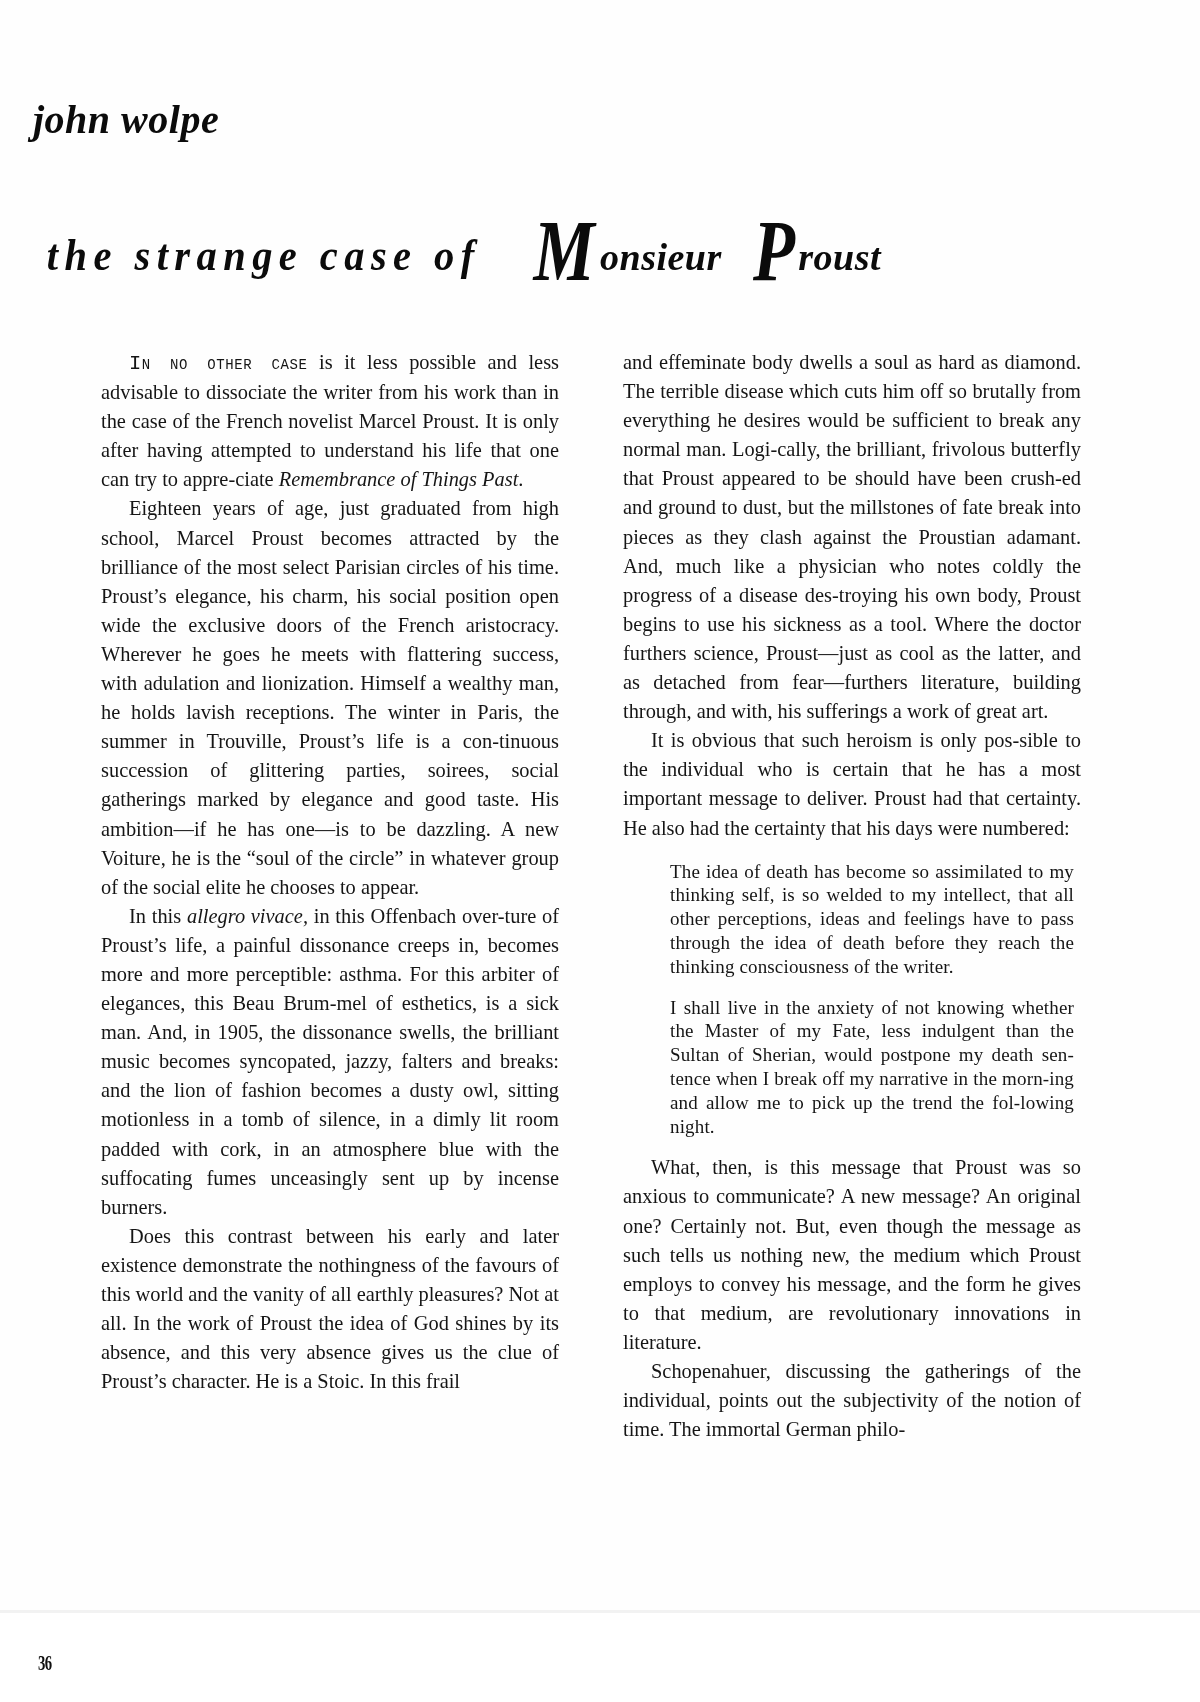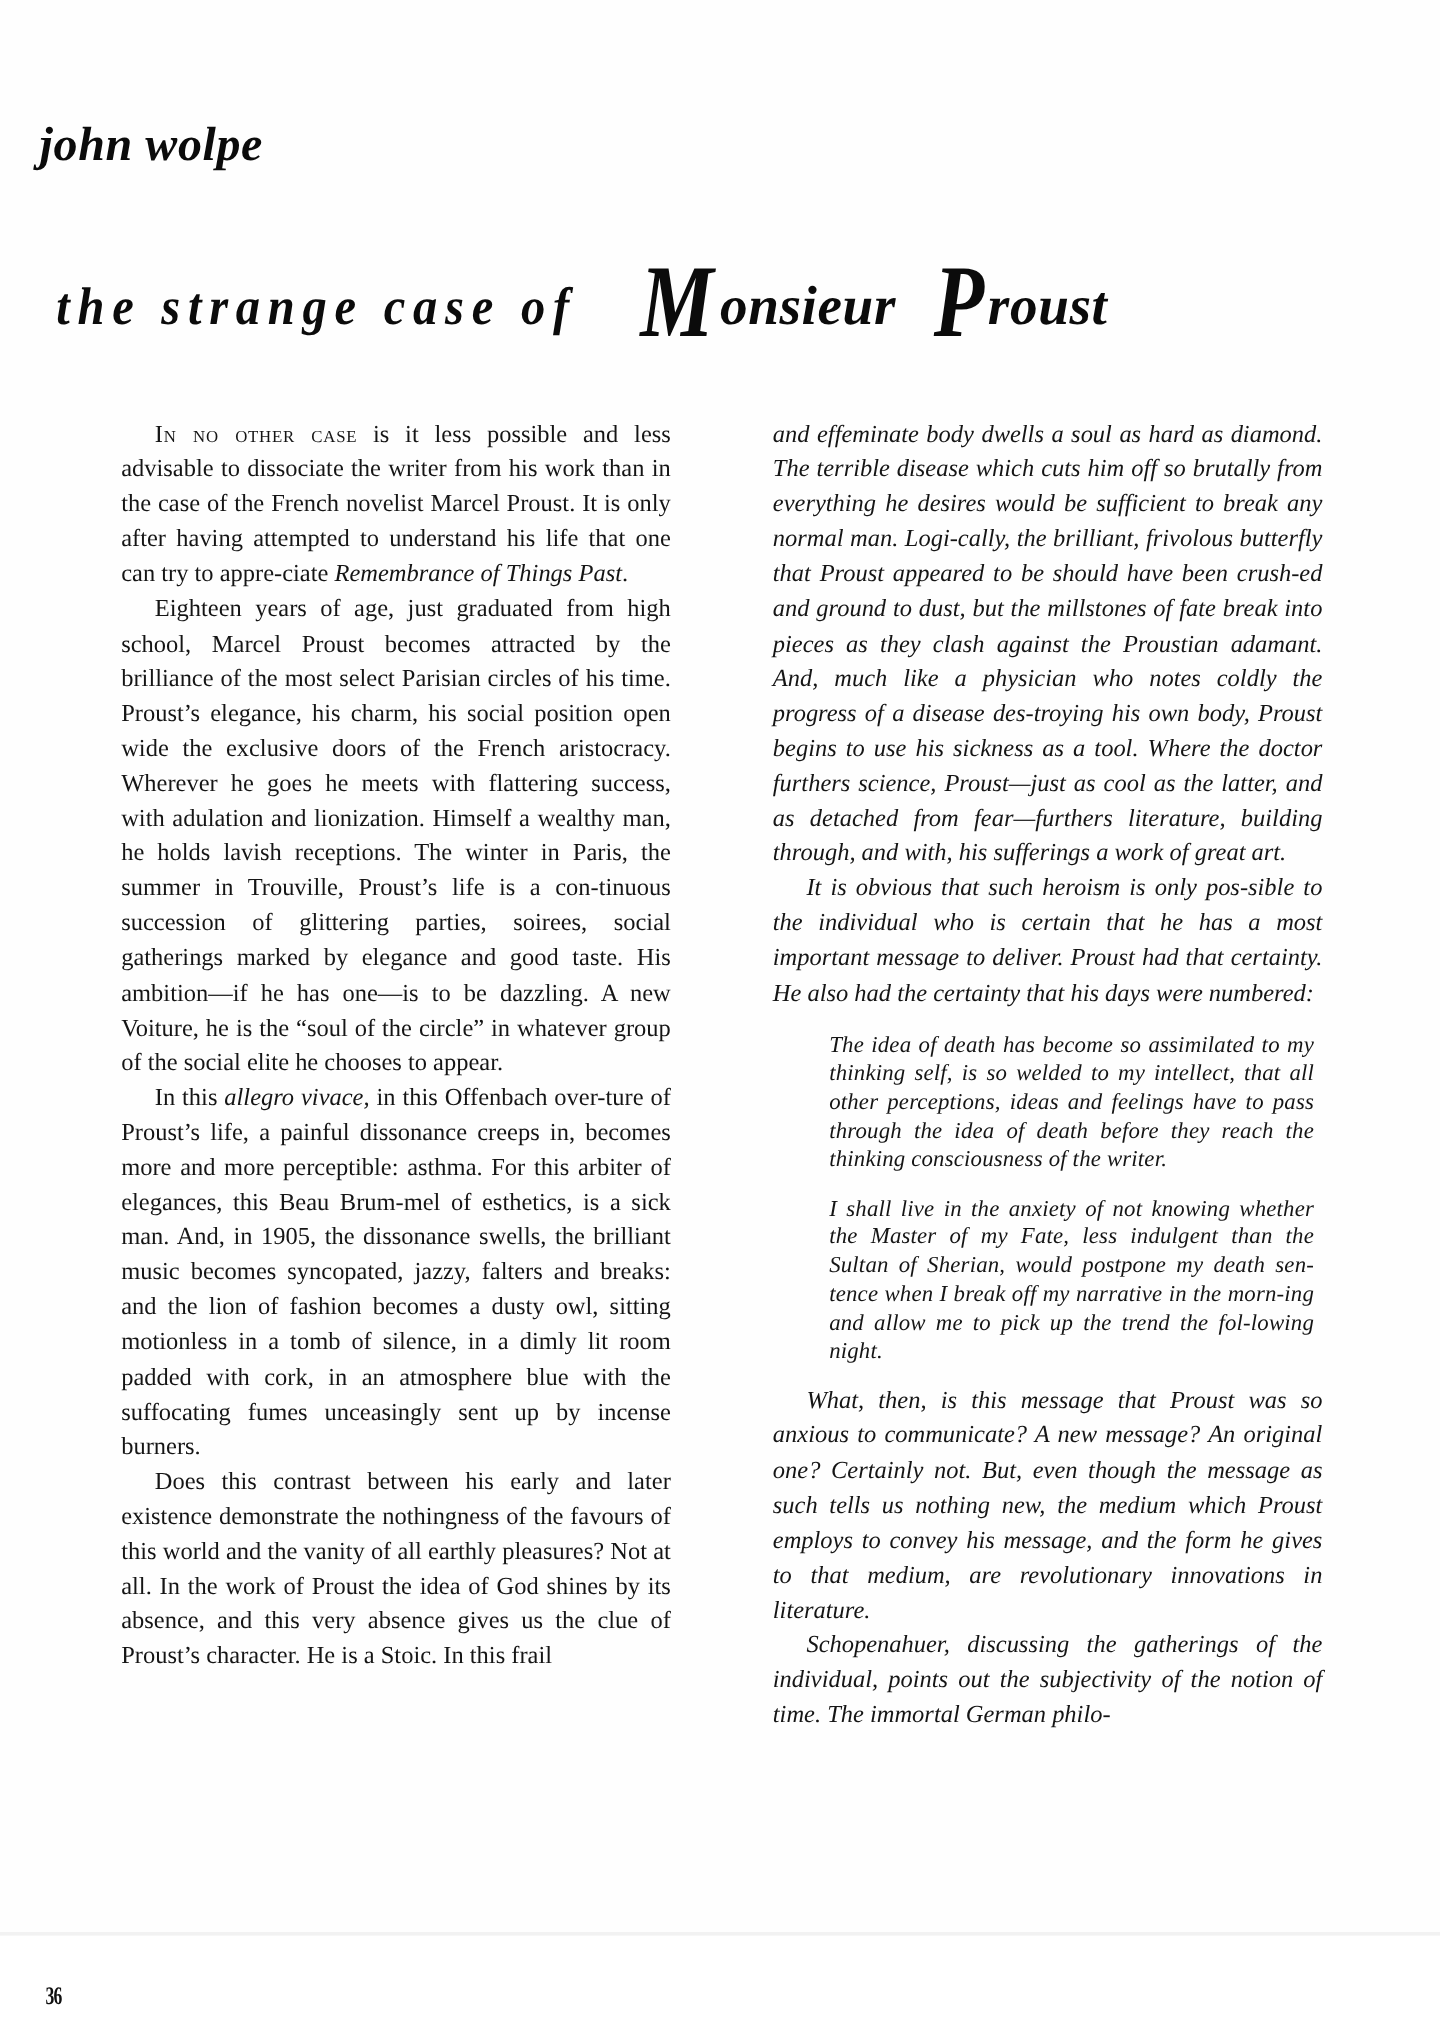--- a/index.html
+++ b/index.html
@@ -58,21 +58,21 @@
     font-size: 86px;
     line-height: 0.6;
     display: inline-block;
     vertical-align: baseline;
     position: relative;
     top: 10px;
     letter-spacing: -2px;
     transform: scaleX(0.8);
   }
   .headline .h-rest {
-    font-size: 46px;
+    font-size: 38px;
     display: inline-block;
     vertical-align: baseline;
     letter-spacing: 0.5px;
   }
   .headline .h-gap { display: inline-block; width: 26px; }
 
   
   .columns {
     position: absolute;
     left: 0;
@@ -83,32 +83,33 @@
     position: absolute;
     top: 0;
     width: 458px;
     font-size: 20.4px;
     line-height: 29.1px;
     text-align: justify;
     text-justify: inter-word;
     color: #151515;
   }
   .col-left  { left: 101px; }
-  .col-right { left: 644px; font-style: italic; }
+  .col-right { left: 623px; }
 
   .col p {
     margin: 0;
     text-indent: 28px;
     hyphens: manual;
   }
   .col p.noindent { text-indent: 0; }
 
   .smallcaps {
     font-variant: small-caps;
     letter-spacing: 0.6px;
+    font-family: Liberation Mono, monospace;
   }
   .ital { font-style: italic; }
 
   
   blockquote.quote {
     margin: 17px 0 15px 0;
     padding: 0;
     width: 404px;
     margin-left: 47px;
     font-size: 19px;

